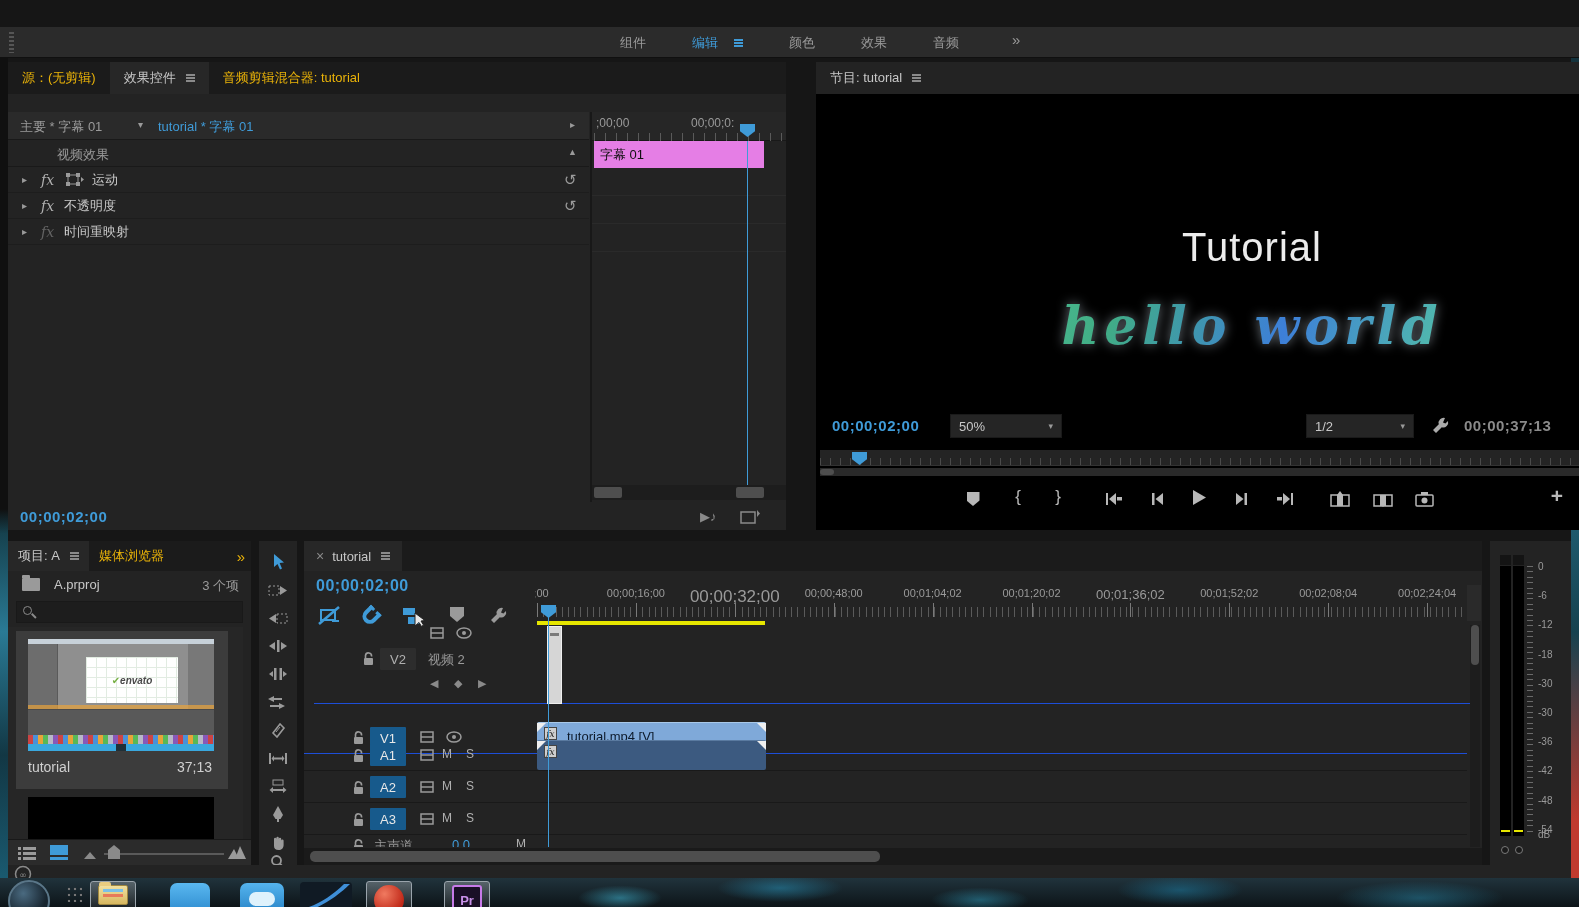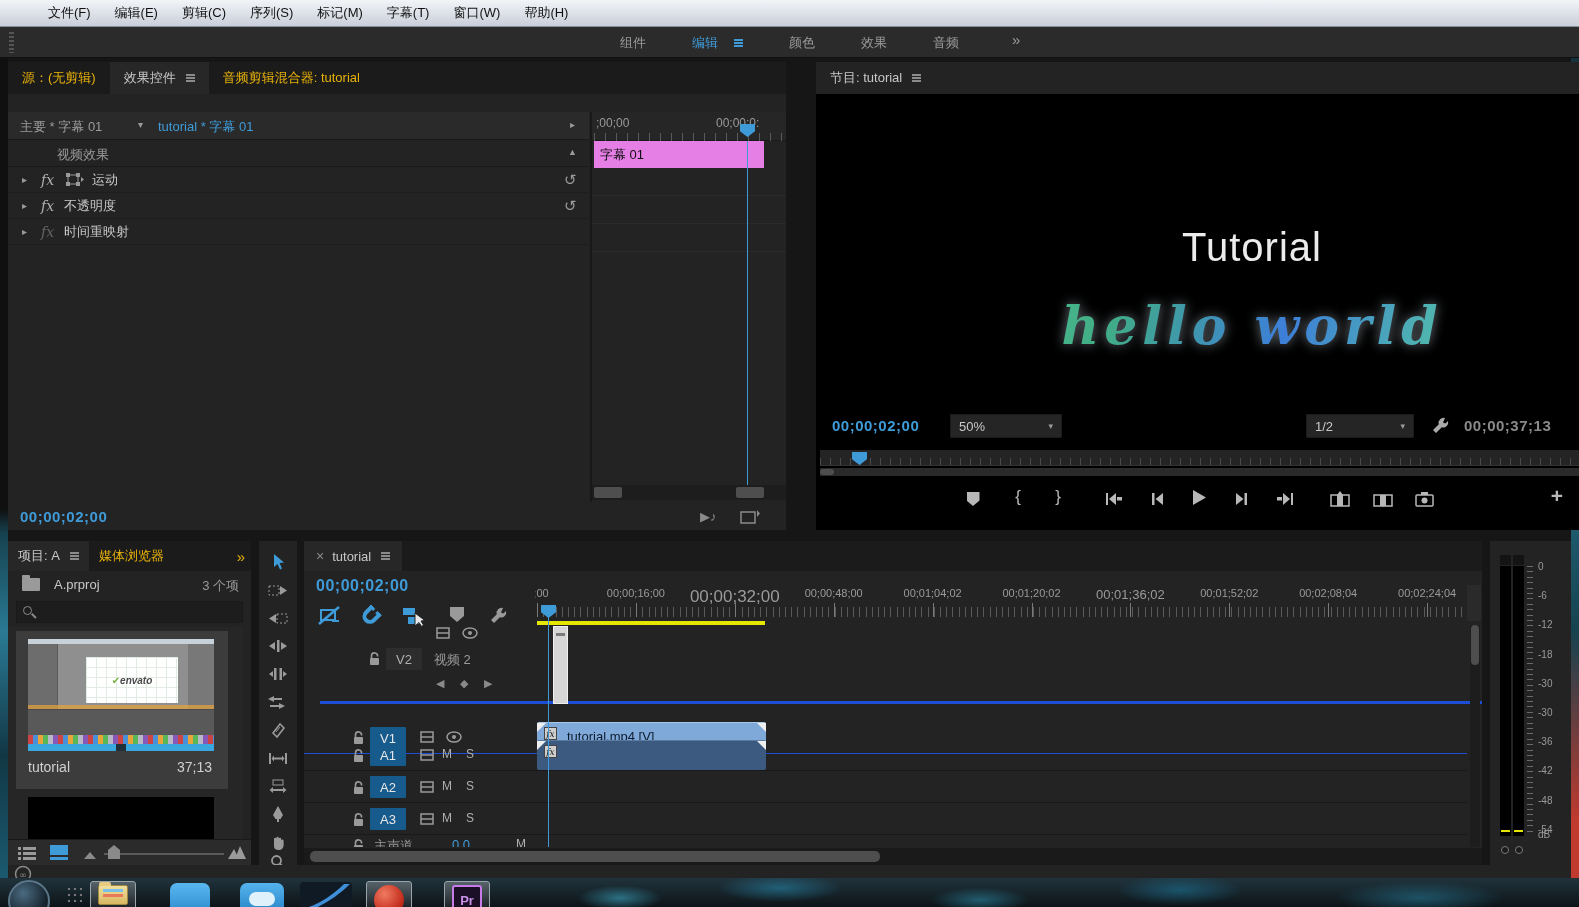--- a/index.html
+++ b/index.html
@@ -83,32 +83,20 @@
 
   .meterlabel{display:block;height:29.2px;color:#9a9a9a;font-size:10px;}
 
   svg{display:block;}
 </style>
 </head>
 <body>
 
 <div class="screen">
 
-  <div class="menubar">
-      <span id="menu-items" style="display:flex;">
-        <span>文件(F)</span>
-        <span>编辑(E)</span>
-        <span>剪辑(C)</span>
-        <span>序列(S)</span>
-        <span>标记(M)</span>
-        <span>字幕(T)</span>
-        <span>窗口(W)</span>
-        <span>帮助(H)</span>
-      </span>
-    </div>
 
   <div class="wsbar">
     <div class="ws-grip"></div>
     <div class="ws-tabs" id="ws-tabs">
         <span class="ws-tab">组件</span>
         <span class="ws-tab active">编辑</span>
         <span class="hamb" style="margin-left: -30px;"></span>
         <span class="ws-tab">颜色</span>
         <span class="ws-tab">效果</span>
         <span class="ws-tab">音频</span>
@@ -163,21 +151,21 @@
     </div>
     <div class="fxrow" style="top:157px;">
       <span class="tri" style="margin-left:14px;">▸</span>
       <span class="fxbadge" style="margin-left:14px;opacity:.45;">fx</span>
       <span style="margin-left:10px;">时间重映射</span>
     </div>
 
     <div class="abs" style="left:582px;top:50px;width:196px;height:390px;border-left:2px solid #181818;overflow:hidden;">
       <div class="abs" style="left:0;top:0;width:100%;height:29px;background:#262626;border-bottom:1px solid #191919;">
         <span class="abs dim" style="left:4px;top:4px;font-size:12px;">;00;00</span>
-        <span class="abs dim" style="left:124px;top:4px;font-size:12px;">00;00;0:</span>
+        <span class="abs dim" style="left:99px;top:4px;font-size:12px;">00;00;0:</span>
         <div class="abs" style="left:2px;top:21px;width:190px;height:8px;background:repeating-linear-gradient(90deg,#5a5a5a 0 1px,transparent 1px 11px);"></div>
       </div>
       <div class="pinkclip" style="left:2px;top:29px;width:170px;height:27px;">字幕 01</div>
       <div class="abs" style="left:0;top:56px;width:100%;height:28px;border-bottom:1px solid #2a2a2a;"></div>
       <div class="abs" style="left:0;top:84px;width:100%;height:28px;border-bottom:1px solid #2a2a2a;"></div>
       <div class="abs" style="left:0;top:112px;width:100%;height:28px;border-bottom:1px solid #2a2a2a;"></div>
       <div class="playline" style="left:155px;top:29px;height:344px;"></div>
       <div class="phmark" style="left:148px;top:12px;"></div>
 
       <div class="abs" style="left:0;top:373px;width:100%;height:15px;background:#1d1d1d;">
@@ -492,21 +480,21 @@
         </div>
       <div class="abs" style="left:2px;top:32px;width:100%;height:10px;background:repeating-linear-gradient(90deg,#5a5a5a 0 1px,transparent 1px 6.2px);"></div>
       <div class="abs" style="left:2px;top:28px;width:100%;height:14px;background:repeating-linear-gradient(90deg,#7a7a7a 0 1px,transparent 1px 98.9px);"></div>
     </div>
     <div class="abs" style="left:1163px;top:44px;width:14px;height:36px;background:#2a2a2a;"></div>
 
     <div class="abs" style="left:233px;top:80px;width:228px;height:4px;background:#e6e600;"></div>
 
     <div class="abs" style="left:0;top:84px;width:1163px;height:222px;">
 
-      <div class="abs" style="left:16px;top:0;width:100%;height:79px;border-bottom:3px solid #1d4ed8;">
+      <div class="abs" style="left:10px;top:0;width:100%;height:79px;border-bottom:1px solid #1d4ed8;">
         <svg class="abs" style="left:116px;top:2px;" width="14" height="12">
             <rect x="1" y="1" width="12" height="10" fill="none" stroke="#9a9a9a" stroke-width="1.5"></rect>
             <path d="M1 6h12" stroke="#9a9a9a" stroke-width="1.5"></path>
           </svg>
         <svg class="abs" style="left:142px;top:2px;" width="16" height="12">
             <ellipse cx="8" cy="6" rx="7" ry="5" fill="none" stroke="#9a9a9a" stroke-width="1.5"></ellipse>
             <circle cx="8" cy="6" r="2" fill="#9a9a9a"></circle>
           </svg>
         <svg class="abs" style="left:48px;top:26px;" width="13" height="15">
             <path d="M3.5 7V4.5a3 3 0 0 1 6 1" fill="none" stroke="#9a9a9a" stroke-width="1.6"></path>

